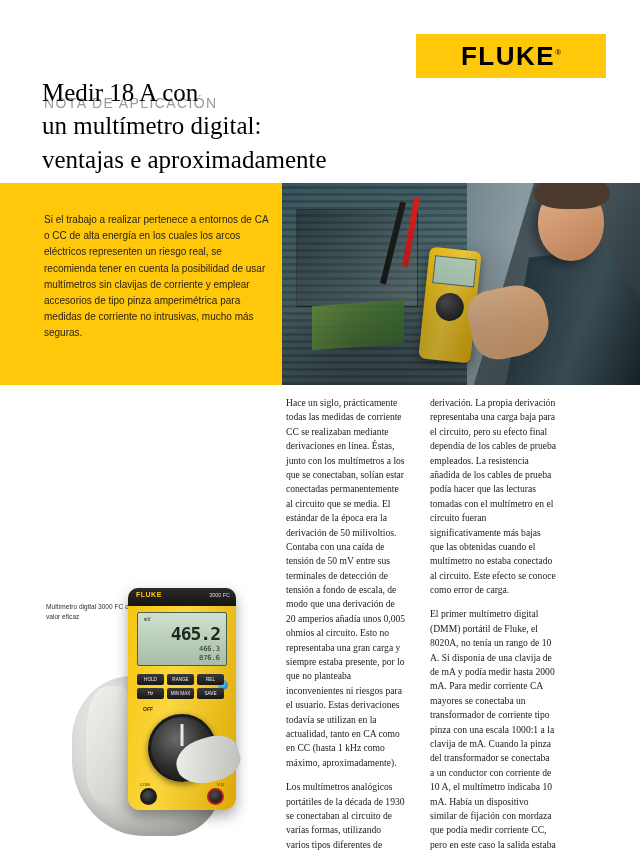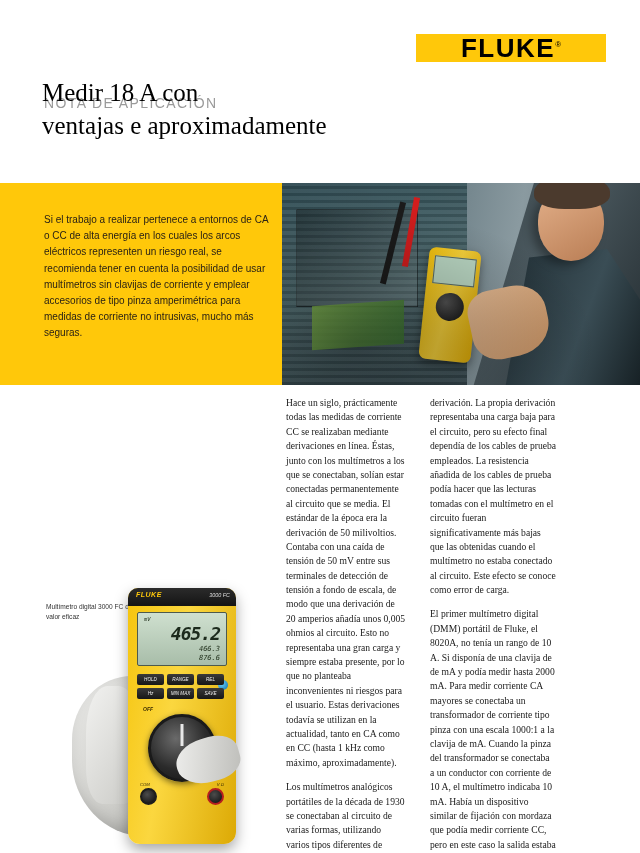--- a/index.html
+++ b/index.html
@@ -17,21 +17,21 @@
   .page {
     position: absolute;
     left: 0; top: 0;
     width: 640px; height: 853px;
     background: #fff;
   }
 
   .logo-block {
     position: absolute;
     right: 34px; top: 34px;
-    width: 190px; height: 28px;
+    width: 190px; height: 44px;
     background: #ffc80a;
     display: flex;
     align-items: center;
     justify-content: center;
   }
   .logo-text {
     font-family: "Liberation Sans", sans-serif;
     font-weight: bold;
     font-size: 26px;
     letter-spacing: 1.5px;
@@ -214,26 +214,25 @@
     border-radius: 40% 40% 30% 30%;
     background: linear-gradient(120deg,#f2f2f0,#c9c9c5);
   }
   .thumb {
     position: absolute; left: 58px; top: 150px; width: 64px; height: 44px;
     background: linear-gradient(110deg, #efefed, #bdbdb9);
     border-radius: 48% 40% 40% 48%;
     transform: rotate(-16deg);
   }
   .dmm {
-    position: absolute; left: 10px; top: 0; width: 108px; height: 256px;
+    position: absolute; left: 10px; top: 0; width: 108px; height: 222px;
     background: linear-gradient(100deg, #f5c40d 0%, #fbd73f 42%, #dca905 100%);
     border-radius: 10px 10px 12px 12px;
     box-shadow: 0 6px 14px rgba(0,0,0,.35);
     overflow: hidden;
-    font-style: italic;
   }
   .dmm-top {
     position:absolute; left:0; top:0; width:108px; height:18px;
     background: linear-gradient(#2b2b2b,#141414);
   }
   .dmm-brand {
     position: absolute; left: 8px; top: 3px;
     font-family:"Liberation Sans", sans-serif;
     font-size: 7px; font-weight: bold; color: #ffc80a; letter-spacing: .5px;
   }
@@ -326,20 +325,21 @@
 <div class="page">
 
   <div class="logo-block">
     <span class="logo-text"><span>FLUKE</span><span class="logo-reg">®</span></span>
   </div>
 
   <div class="kicker">NOTA DE APLICACIÓN</div>
 
   <div class="headline">
     <div>Medir 18 A con</div>
+    <div>un multímetro digital:</div>
     <div>ventajas e aproximadamente</div>
   </div>
 
   <div class="band"></div>
 
   <div class="band-photo">
     <div class="ph-bg"></div>
     <div class="ph-panel"></div>
     <div class="ph-green"></div>
     <div class="ph-probe"></div>

